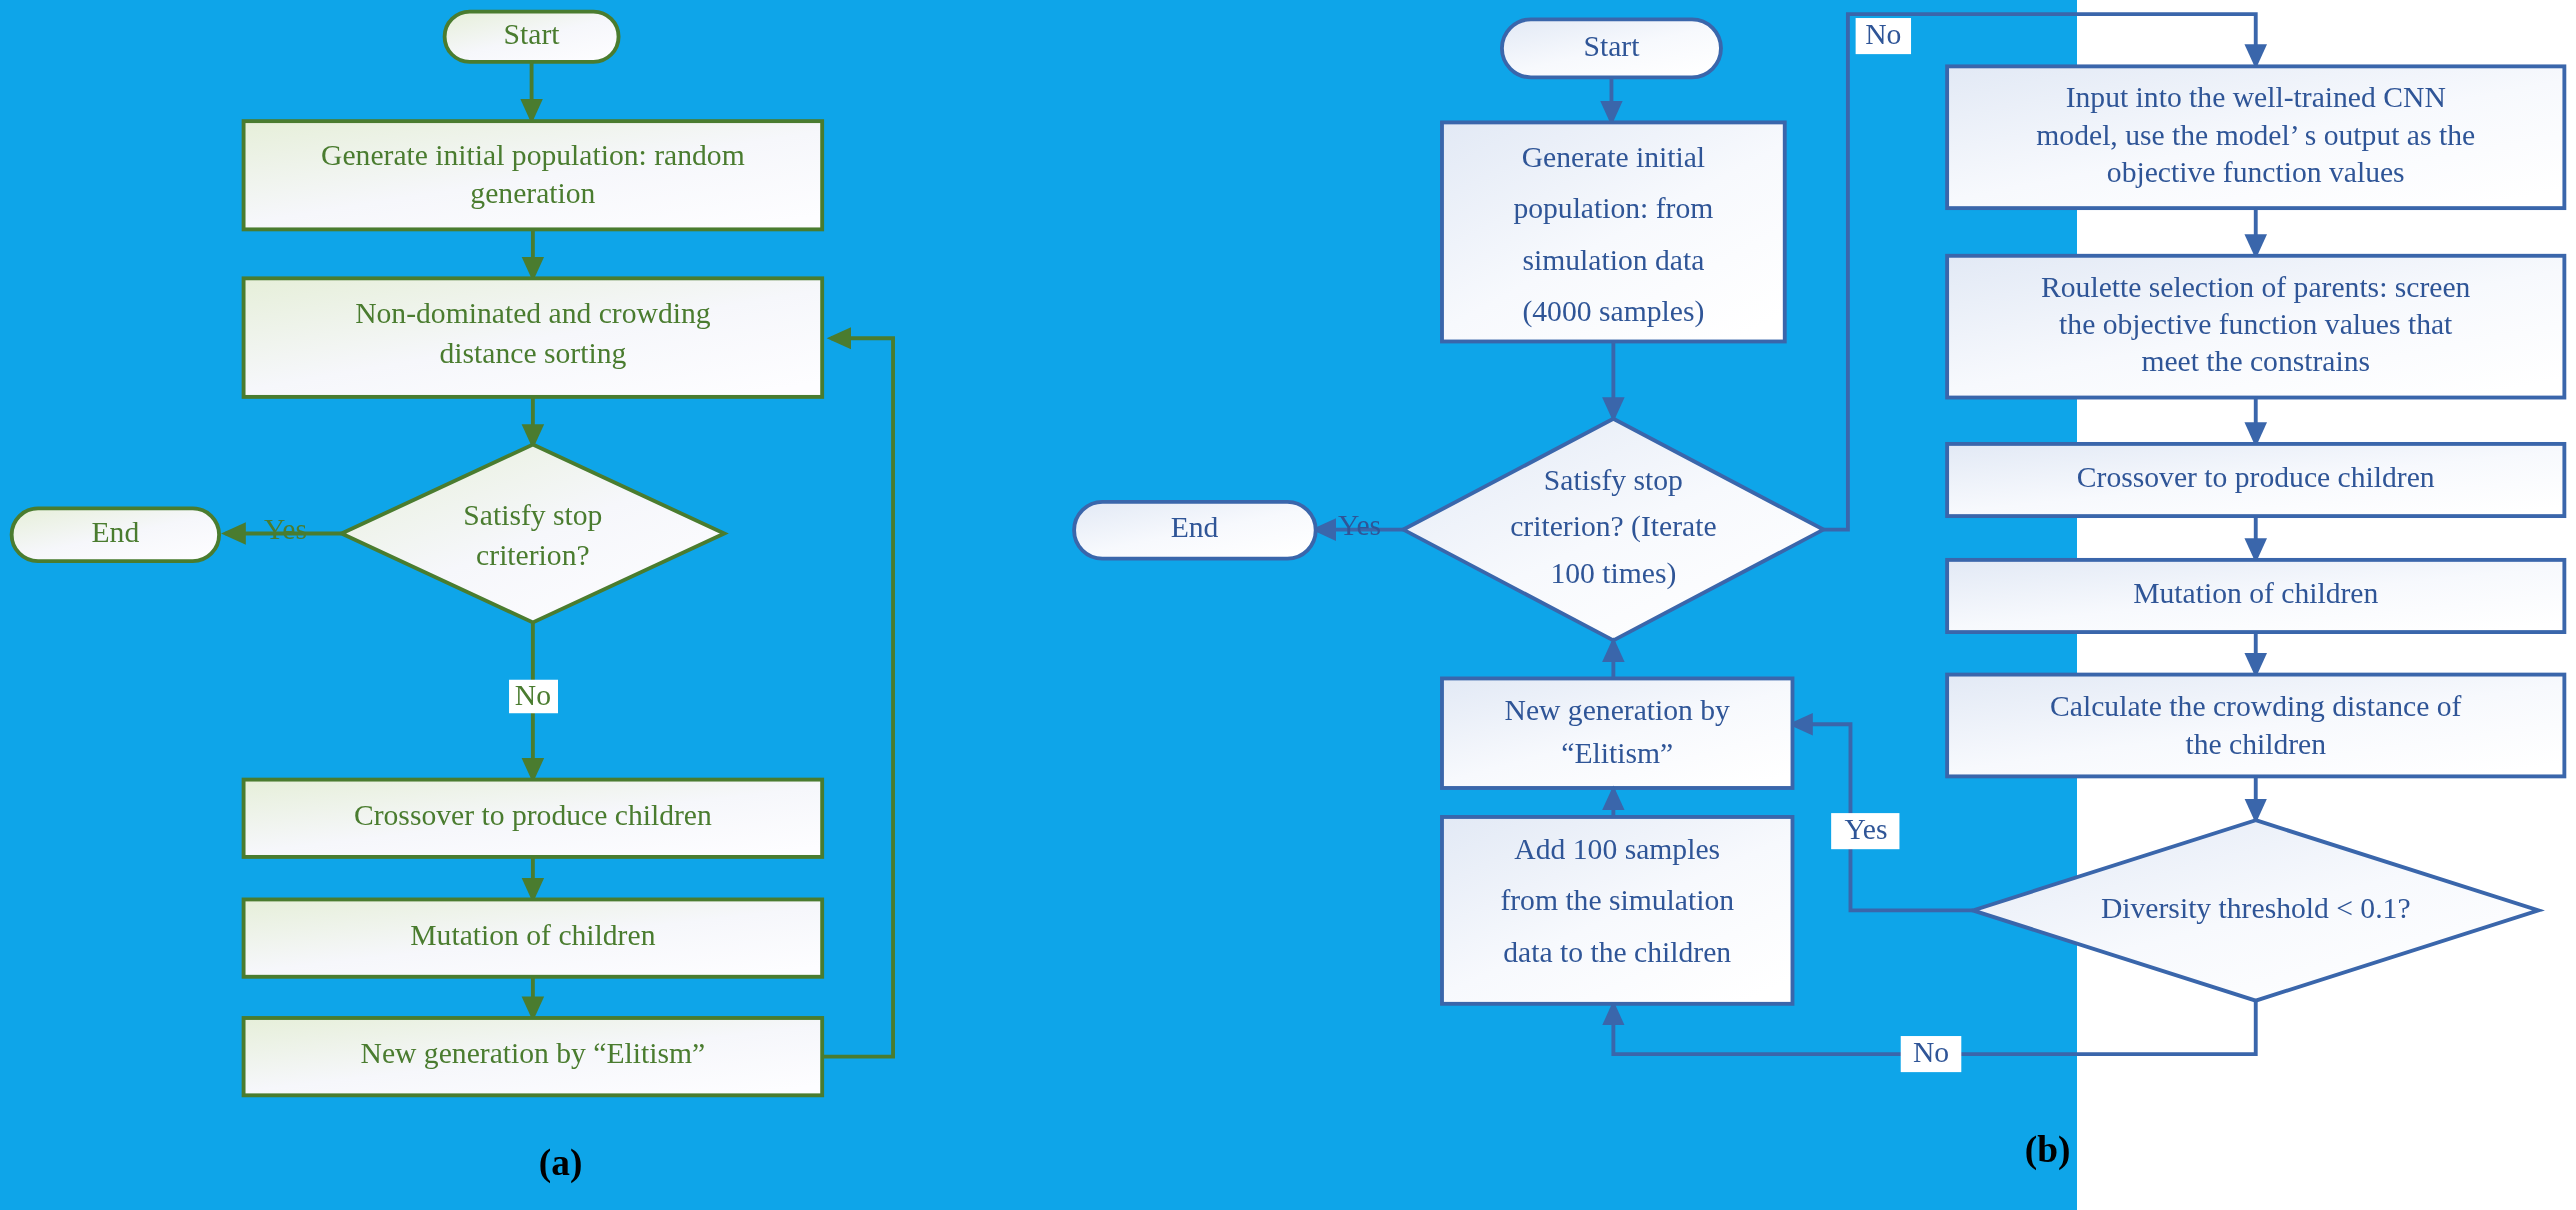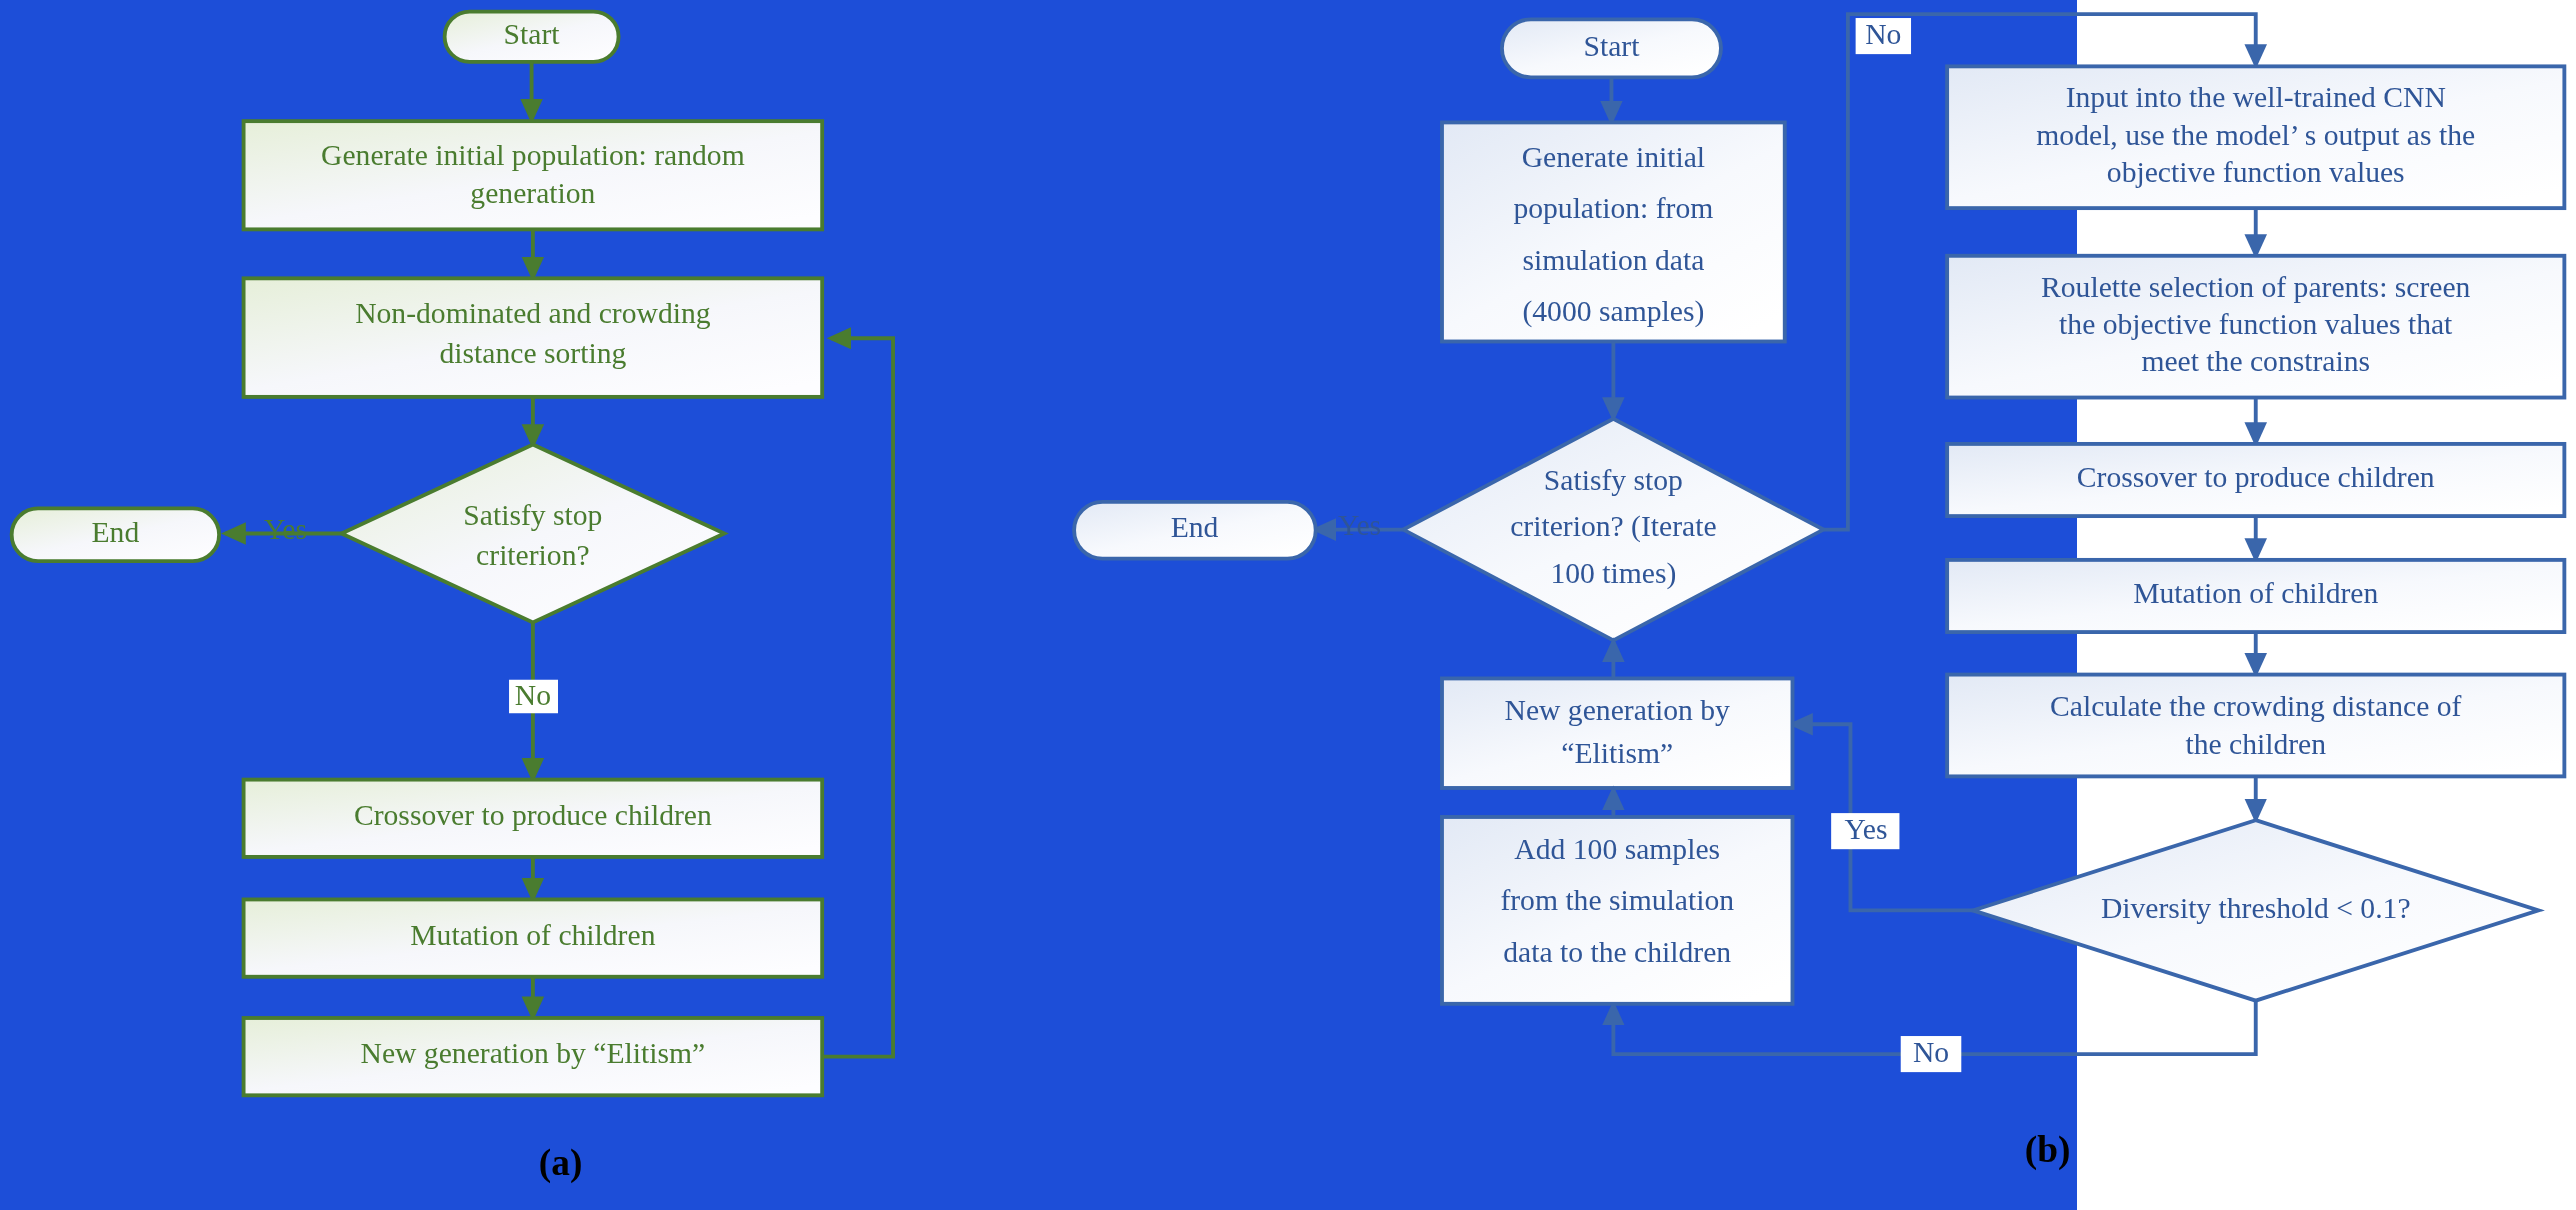--- a/index.html
+++ b/index.html
@@ -1,17 +1,17 @@
 <!DOCTYPE html>
 <html style="font-size:10.3px"><head>
 <meta charset="utf-8">
 <style>
   html,body{margin:0;padding:0;background:#ffffff;}
   body{width:2576px;height:1210px;font-family:"Liberation Serif",serif;overflow:hidden;}
-  #stage{position:relative;width:2077px;height:1210px;background:#1d4ed8;}
+  #stage{position:relative;width:2077px;height:1210px;background:#0ea5e9;}
   svg{display:block;}
   .nodeText{font-family:"Liberation Serif",serif;dominant-baseline:middle;text-anchor:middle;}
   .gText{fill:#4a7c2f;}
   .bText{fill:#2f5597;}
   .edgeLbl{font-family:"Liberation Serif",serif;dominant-baseline:middle;text-anchor:middle;}
   .capt{font-family:"Liberation Serif",serif;font-weight:bold;fill:#000;text-anchor:middle;dominant-baseline:middle;}
 </style>
 </head>
 <body>
 

